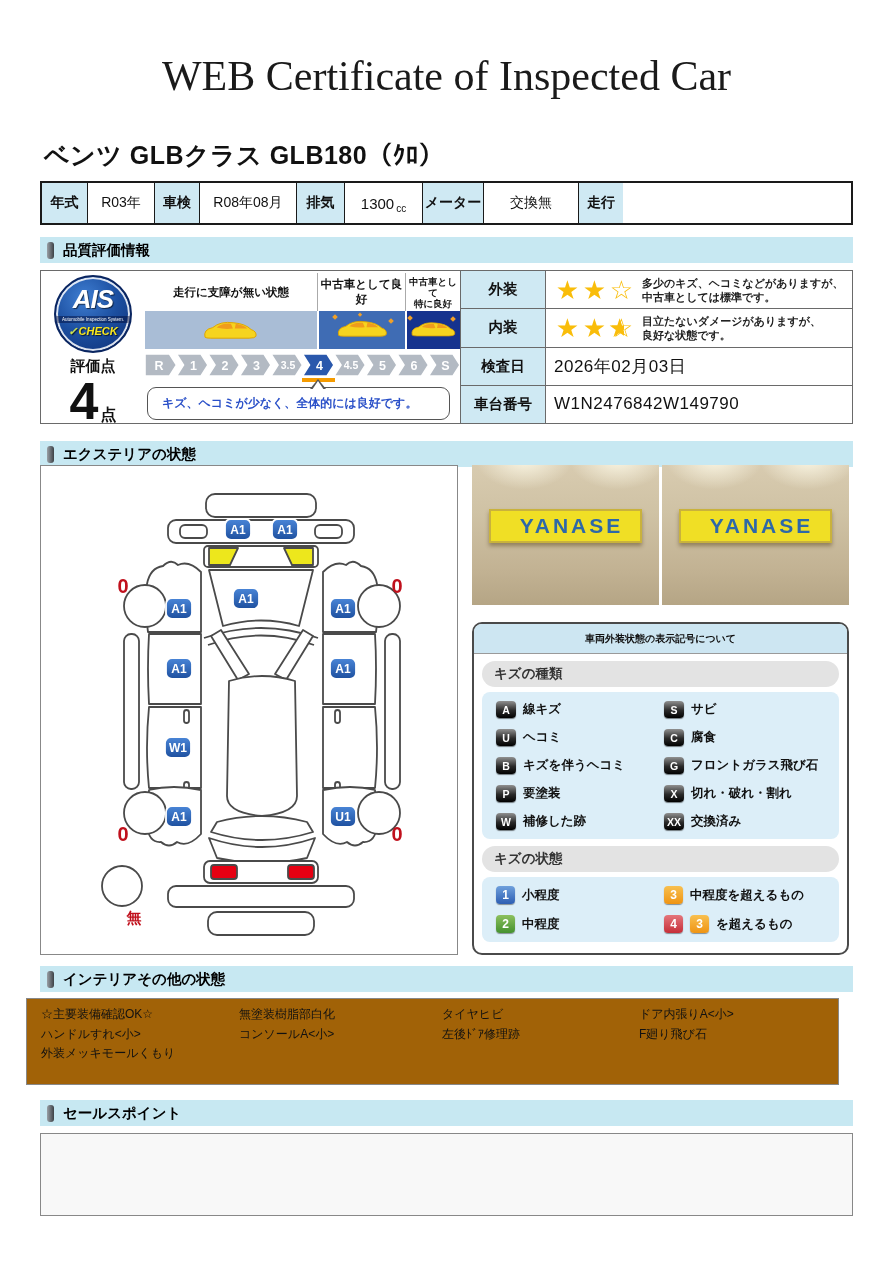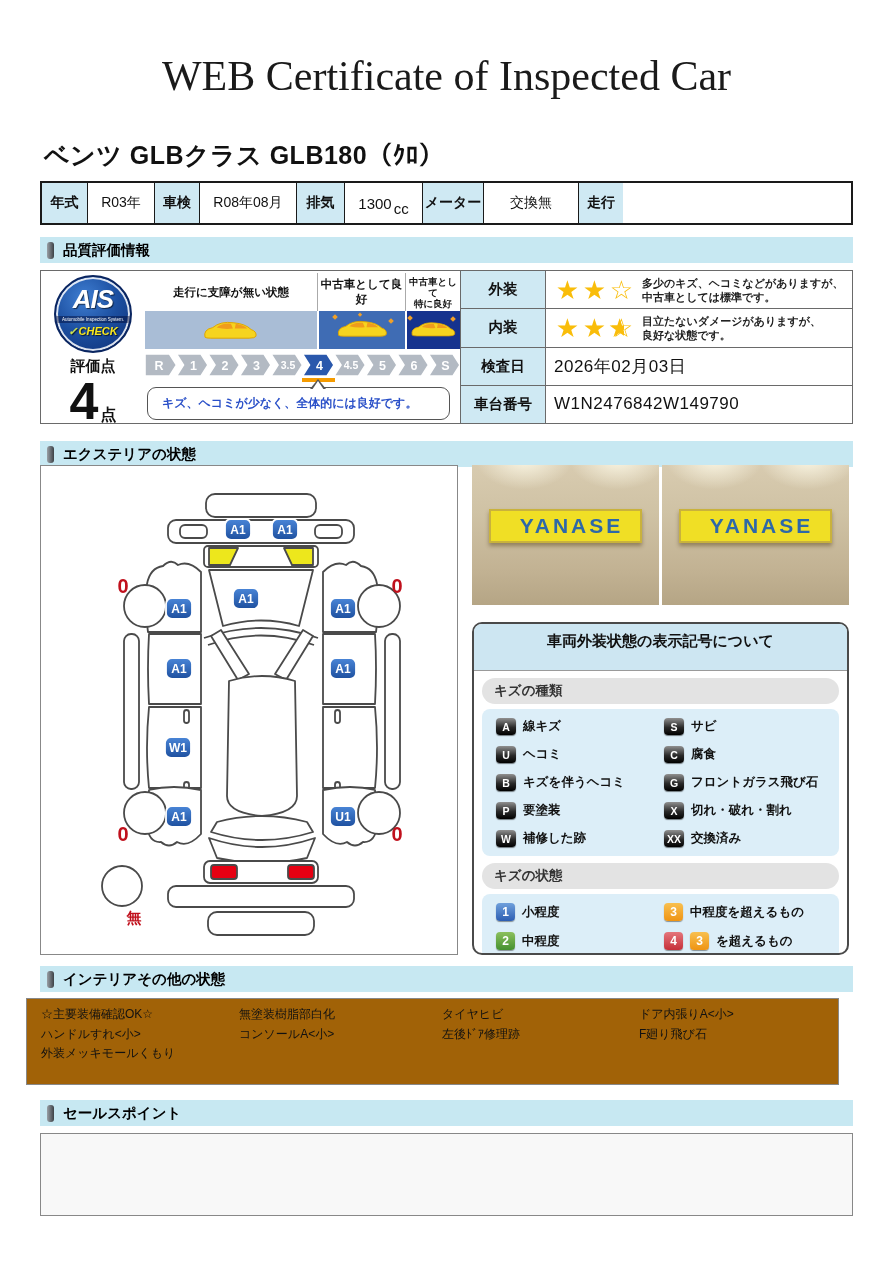--- a/index.html
+++ b/index.html
@@ -15,21 +15,21 @@
   .spec { position:absolute; top:181px; left:40px; width:813px; height:44px; box-sizing:border-box;
           border:2px solid #1a1a1a; display:flex; font-size:14px; background:#fff; }
   .spec .cell { box-sizing:border-box; border-left:1px solid #1a1a1a; display:flex; align-items:center; justify-content:center; }
   .spec .cell:first-child { border-left:none; }
   .spec .lab { background:#cfe9f3; font-weight:bold; }
   .w-year-l{width:45px;} .w-year{width:67px;} .w-shk-l{width:45px;} .w-shk{width:97px;}
   .w-hk-l{width:48px;} .w-hk{width:78px;} .w-mt-l{width:61px;} .w-mt{width:95px;} .w-sk-l{width:45px;}
   .mileage { flex:1; flex-direction:column; align-items:stretch; justify-content:flex-start; padding:3px 6px 2px 6px; }
   .mile-top { font-size:13.5px; padding-left:12px; }
   .mile-note { font-size:9px; color:#222; display:flex; justify-content:space-between; margin-top:3px; }
-  .cc { font-size:15px; position:relative; top:5px; margin-left:2px; }
+  .cc { font-size:10px; position:relative; top:5px; margin-left:2px; }
 
   
   .sec-h { position:absolute; left:40px; width:813px; height:26px; background:#c7e8f2;
            display:flex; align-items:center; box-sizing:border-box; }
   .sec-h .tick { width:7px; height:17px; border-radius:3px; margin:0 9px 0 7px;
                  background:linear-gradient(90deg,#9aa0a6,#3c4146); }
   .sec-h .txt { font-weight:bold; font-size:14.5px; color:#000; }
 
   
   .q-box { position:absolute; top:270px; left:40px; width:813px; height:154px; box-sizing:border-box;
@@ -90,22 +90,22 @@
              radial-gradient(ellipse 70px 45px at 28% -5%, rgba(255,252,235,.9), rgba(255,252,235,0) 70%),
              radial-gradient(ellipse 70px 45px at 78% -5%, rgba(255,252,235,.9), rgba(255,252,235,0) 70%),
              linear-gradient(180deg,#d8cbb0 0%,#cfc2a4 35%,#c2b293 75%,#b5a585 100%); }
   .sign { position:absolute; left:9%; right:9%; top:44px; height:30px; background:#f0df25;
           border:2px solid #c9b23c; box-shadow:0 3px 4px rgba(80,60,20,.45);
           display:flex; align-items:center; justify-content:center;
           color:#2e68a8; font-weight:bold; font-size:21px; letter-spacing:3px;padding-left:12px; }
 
   .legend { position:absolute; top:622px; left:472px; width:377px; height:333px; box-sizing:border-box;
             border:2px solid #4a4a4a; border-radius:10px; background:#fff; overflow:hidden; }
-  .legend-title { background:#cde6f2; text-align:center; font-weight:bold; font-size:15px;
-                  padding:8px 0 19px; border-bottom:1px solid #9a9a9a; }
+  .legend-title { background:#cde6f2; text-align:center; font-weight:bold; font-size:10px;
+                  padding:8px 0 7px; border-bottom:1px solid #9a9a9a; }
   .legend-sub { background:#e3e3e3; border-radius:13px; margin:7px 8px 0; padding:4px 12px;
                 font-size:13.5px; font-weight:bold; color:#333; }
   .legend-grid { background:#dceef8; border-radius:8px; margin:5px 8px; padding:9px 14px;
                  display:grid; grid-template-columns:168px 1fr; row-gap:11px; font-size:12.5px; font-weight:bold; }
   .legend-grid .li { display:flex; align-items:center; gap:7px; }
   .kbadge { min-width:20px; height:17px; padding:0 2px; box-sizing:border-box; border-radius:4px;
             background:linear-gradient(180deg,#909090 0%,#2a2a2a 55%,#000 100%);
             color:#fff; font-size:10.5px; font-weight:bold; display:inline-flex; align-items:center;
             justify-content:center; box-shadow:0 1px 1px rgba(0,0,0,.5); }
   .nbadge { min-width:19px; height:18px; border-radius:4px; color:#fff; font-size:12px; font-weight:bold;

